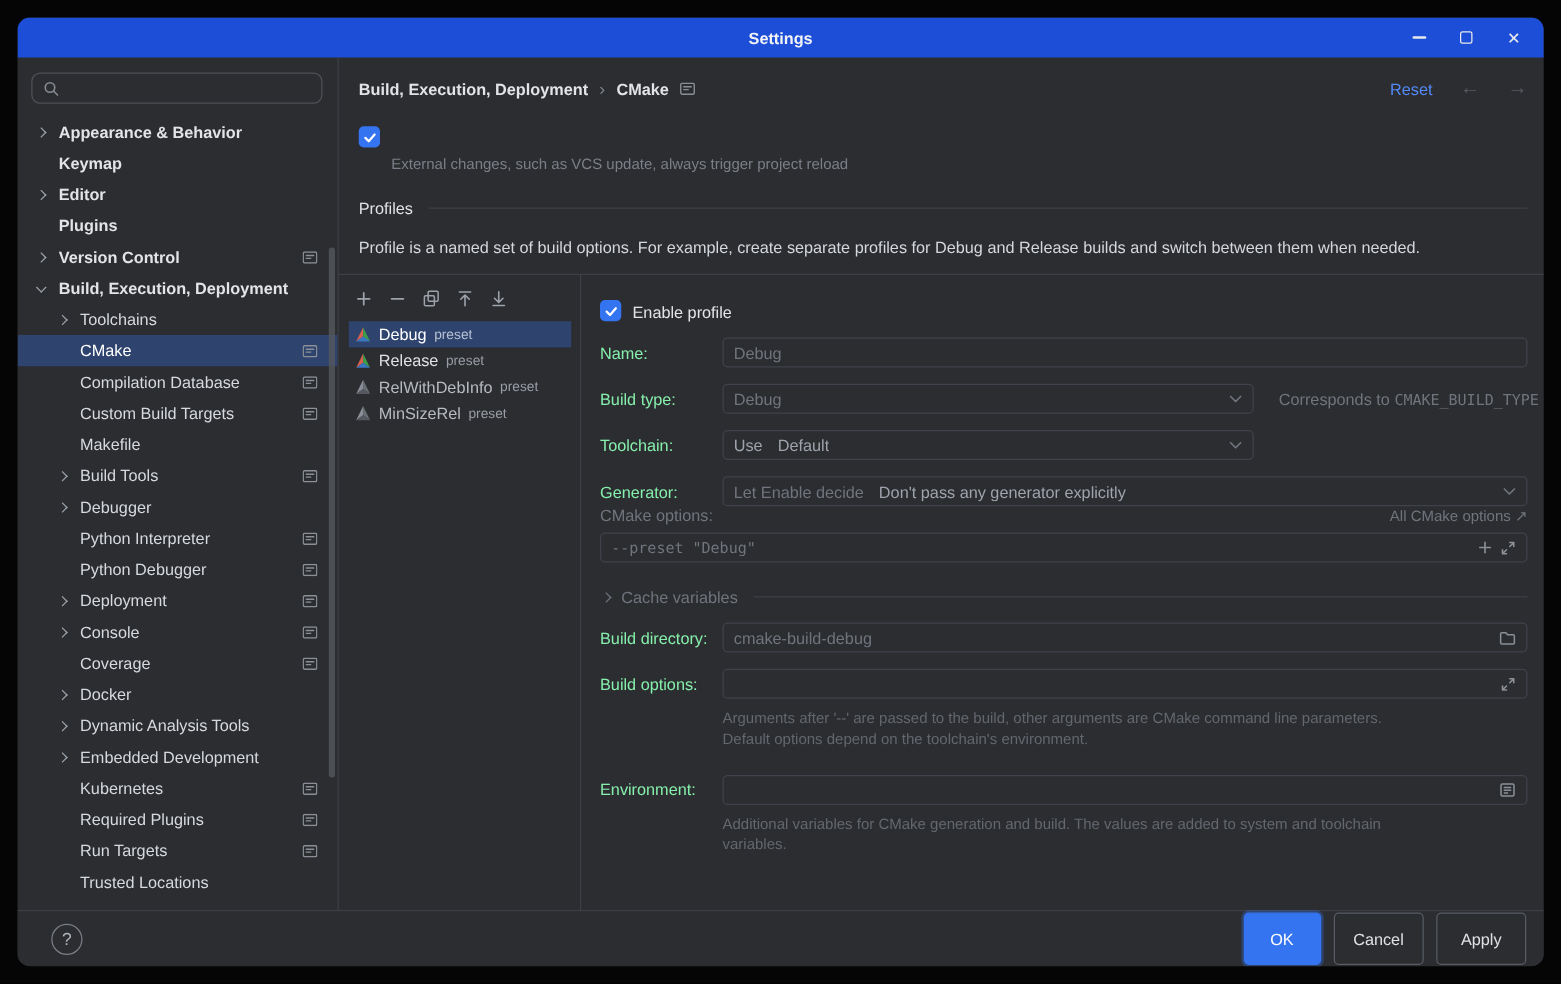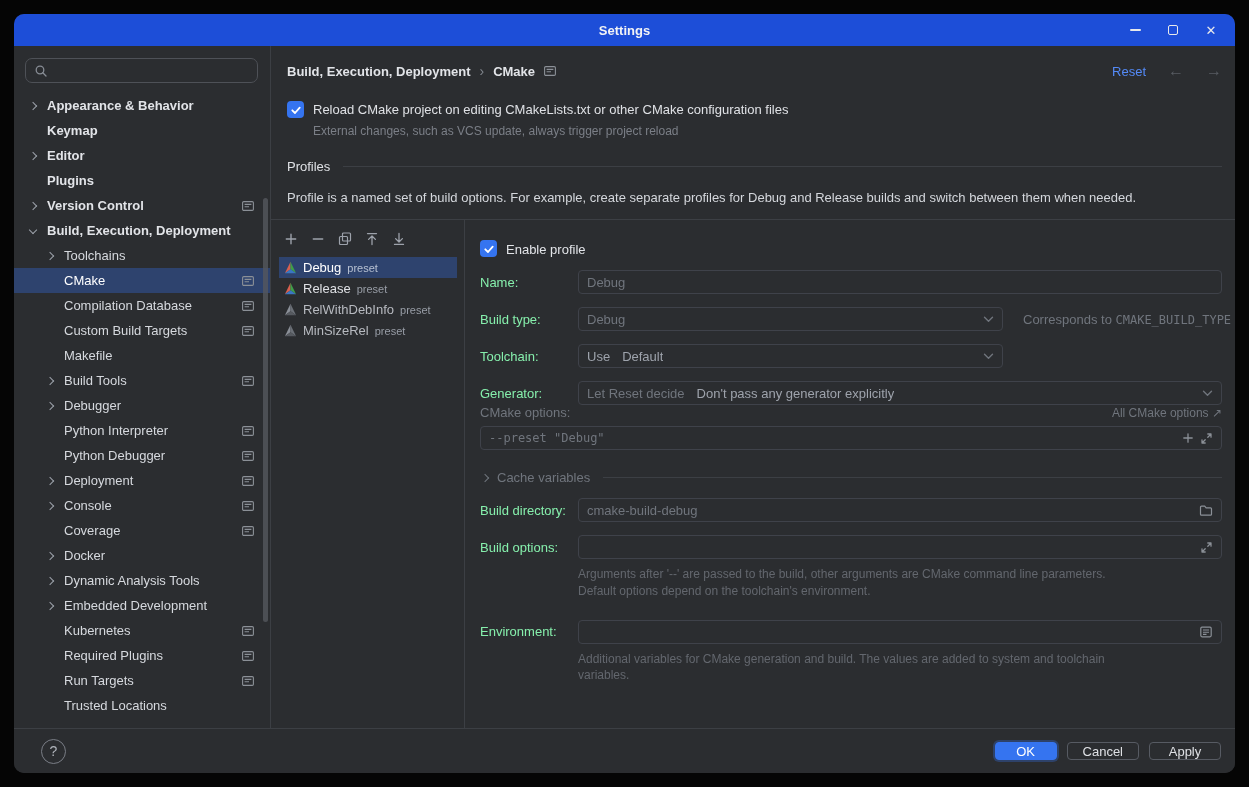--- a/index.html
+++ b/index.html
@@ -92,21 +92,21 @@
   .options-field { margin-top:6px; }
   .cache-row { margin:20px 0 8px; display:flex; align-items:center; gap:9px; color:#70757d; cursor:pointer; }
   .cache-row .chev { border-color:#70757d; margin-left:2px; }
   .cache-row .hline { margin-left:4px; }
   .fhint { margin:7px 0 0 98px; font-size:12px; color:#63676e; line-height:1.4; }
   .fhint.narrow { max-width:565px; }
   .frow.env { margin-top:20px; }
   
   .footer { flex:0 0 45px; border-top:1px solid #3c3f44; display:flex; align-items:center; padding:0 14px 0 27px; gap:10px; background:#2b2d30; }
   .help-btn { width:25px; height:25px; border:1.5px solid #7a7e86; border-radius:50%; display:flex; align-items:center; justify-content:center; color:#b0b4bb; font-size:14px; cursor:pointer; }
-  .btn { height:18px; min-width:72px; padding:0 15px; border-radius:4px; background:transparent; border:1px solid #575b63; color:#dfe1e5; font-size:13px; font-family:inherit; cursor:pointer; }
+  .btn { height:42px; min-width:72px; padding:0 15px; border-radius:4px; background:transparent; border:1px solid #575b63; color:#dfe1e5; font-size:13px; font-family:inherit; cursor:pointer; }
   .btn.primary { background:#3574f0; border-color:#3574f0; color:#fff; min-width:62px; box-shadow:0 0 0 2px rgba(53,116,240,.30); }
 </style>
 </head>
 <body>
 
 <div class="screen">
   <div class="window">
 
     <div class="titlebar">
       <span class="title">Settings</span>
@@ -358,21 +358,20 @@
             <span class="nav-arrow">←</span>
             <span class="nav-arrow">→</span>
           </div>
 
           <div class="reload-row">
             <span class="checkbox checked">
               <svg width="12" height="12" viewBox="0 0 12 12">
                   <polyline points="2.3,6.3 5,9 9.7,3.6" fill="none" stroke="#fff" stroke-width="1.8" stroke-linecap="round" stroke-linejoin="round"></polyline>
                 </svg>
             </span>
-            <span class="reload-label">Reload CMake project on editing CMakeLists.txt or other CMake configuration files</span>
           </div>
           <div class="reload-hint">External changes, such as VCS update, always trigger project reload</div>
 
           <div class="section-row">
             <span>Profiles</span>
             <span class="hline"></span>
           </div>
           <div class="profiles-desc">Profile is a named set of build options. For example, create separate profiles for Debug and Release builds and switch between them when needed.</div>
         </header>
 
@@ -496,21 +495,21 @@
                   <svg width="11" height="7" viewBox="0 0 11 7">
                       <path d="M1.5 1.2L5.5 5.2L9.5 1.2" stroke="#70757d" stroke-width="1.4" fill="none" stroke-linecap="round" stroke-linejoin="round"></path>
                     </svg>
                 </span>
               </div>
             </div>
 
             <div class="frow">
               <label class="flabel">Generator:</label>
               <div class="field wide">
-                <span class="fval">Let Reset decide</span>
+                <span class="fval">Let Enable decide</span>
                 <span class="fval bright gap">Don't pass any generator explicitly</span>
                 <span class="combo-chev">
                   <svg width="11" height="7" viewBox="0 0 11 7">
                       <path d="M1.5 1.2L5.5 5.2L9.5 1.2" stroke="#70757d" stroke-width="1.4" fill="none" stroke-linecap="round" stroke-linejoin="round"></path>
                     </svg>
                 </span>
               </div>
             </div>
 
             <div class="opt-row">

